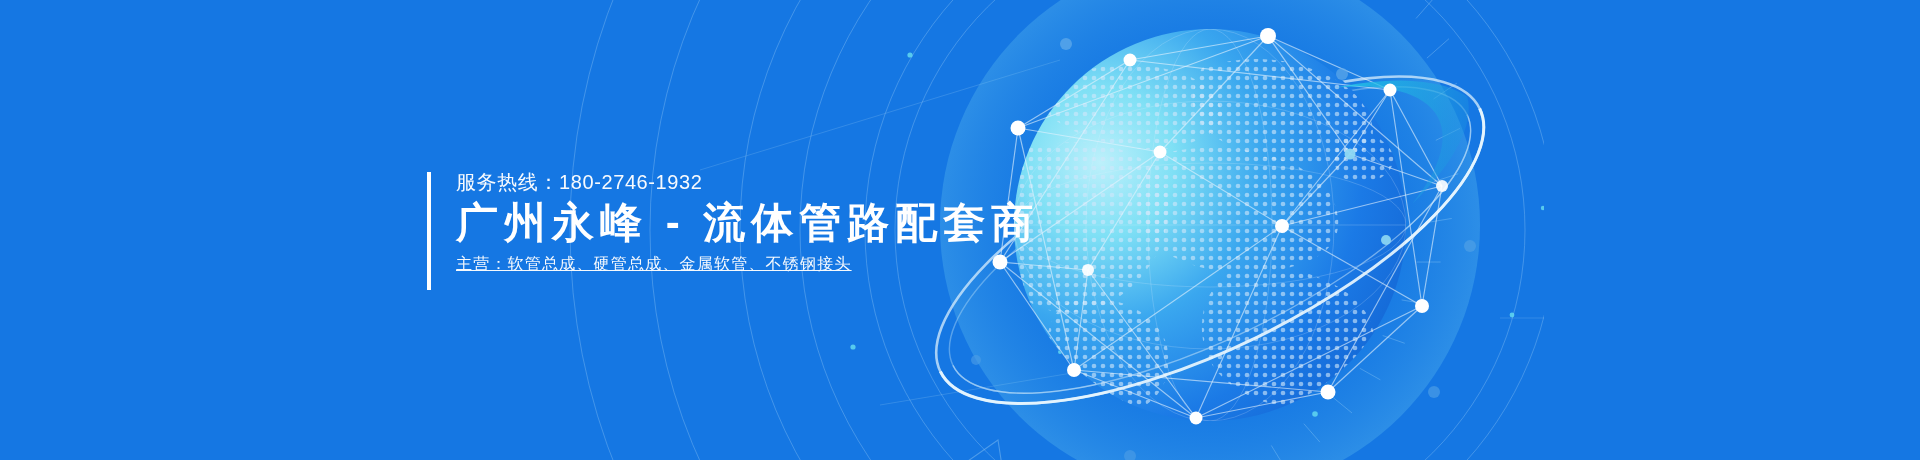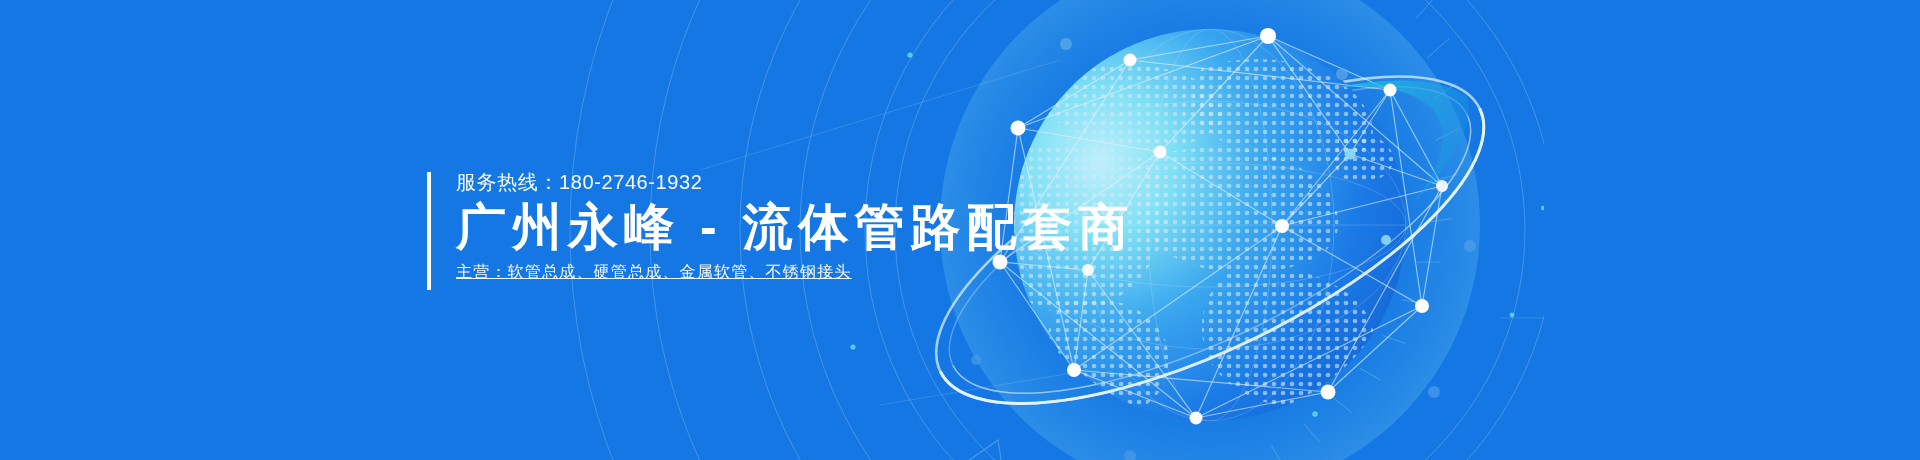--- a/index.html
+++ b/index.html
@@ -49,21 +49,21 @@
     color: #ffffff;
     font-size: 20px;
     letter-spacing: 0.6px;
     line-height: 1;
     margin: 0 0 10px 0;
     white-space: nowrap;
     opacity: 0.97;
   }
   .headline {
     color: #ffffff;
-    font-size: 50px;
+    font-size: 42px;
     line-height: 1;
     letter-spacing: 6px;
     margin: 0 4px 12px 0;
     white-space: nowrap;
   }
   .subline {
     color: #ffffff;
     font-size: 16px;
     line-height: 1;
     letter-spacing: 1.2px;

